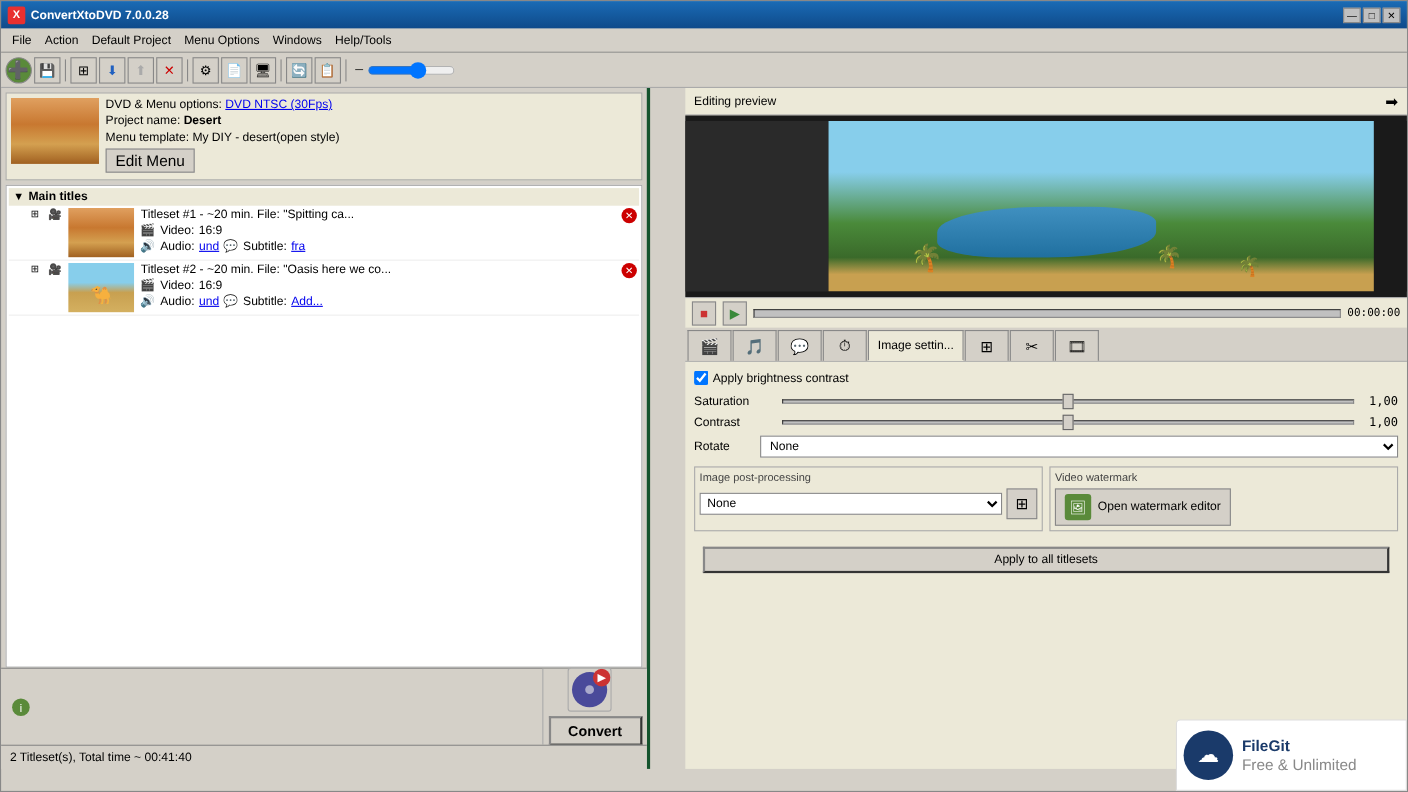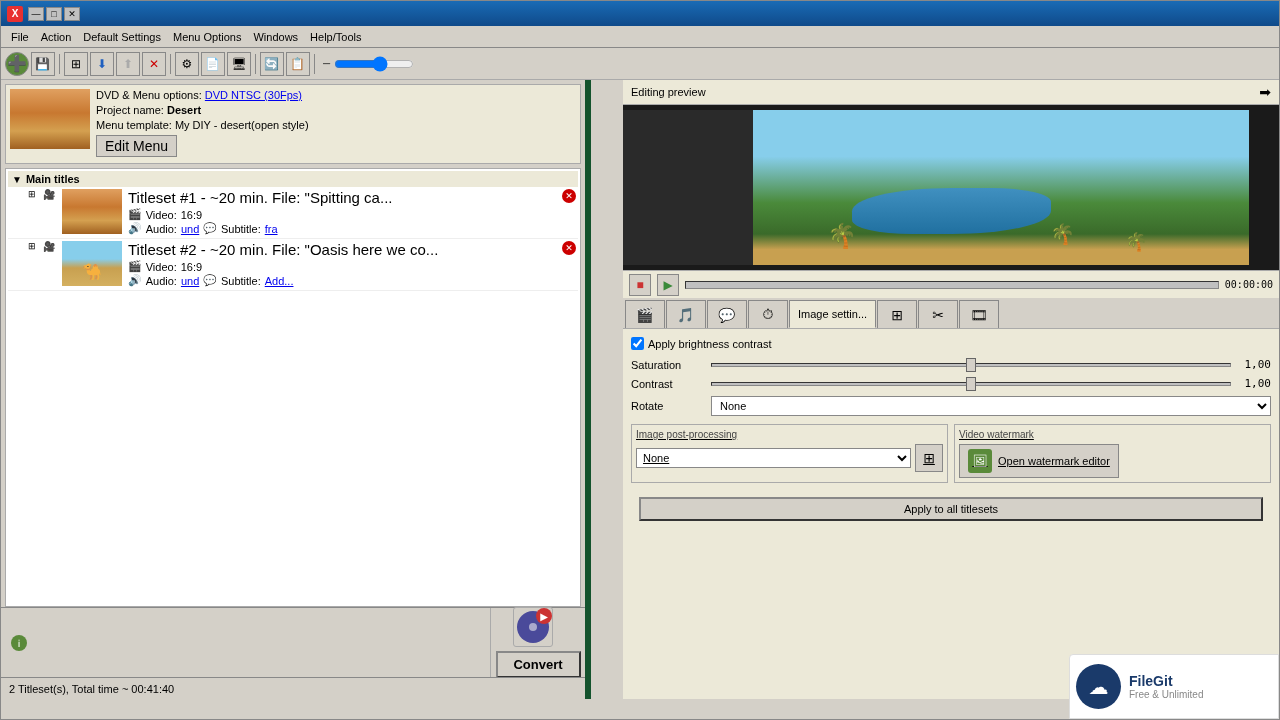--- a/index.html
+++ b/index.html
@@ -22,39 +22,39 @@
     .toolbar { height: 32px; background: #d4d0c8; display: flex; align-items: center; padding: 2px 4px; gap: 2px; border-bottom: 1px solid #aaa; }
     .tb-btn { width: 24px; height: 24px; background: #d4d0c8; border: 1px solid #888; display: flex; align-items: center; justify-content: center; cursor: pointer; font-size: 12px; }
     .tb-sep { width: 1px; height: 20px; background: #888; margin: 0 2px; }
     .tb-slider { display: flex; align-items: center; gap: 4px; margin-left: 4px; }
     .tb-slider input { width: 80px; }
 
     
     .main { display: flex; height: calc(720px - 25px - 22px - 32px - 22px); }
 
     
-    .left-panel { width: 590px; display: flex; flex-direction: column; border-right: 6px solid #14532d; }
+    .left-panel { width: 590px; display: flex; flex-direction: column; border-right: 3px solid #14532d; }
 
     
     .project-info { background: #ece9d8; border: 1px solid #aaa; margin: 4px; padding: 4px; display: flex; gap: 6px; min-height: 80px; }
     .project-thumb { width: 80px; height: 60px; background: #333; overflow: hidden; position: relative; }
     .project-thumb-img { width: 100%; height: 100%; background: linear-gradient(135deg, #c8833a 0%, #d4a055 30%, #e8c070 50%, #c87830 70%, #a06020 100%); }
     .project-details { flex: 1; font-size: 11px; }
     .project-details .row { margin-bottom: 3px; }
     .project-details .link { color: #0000ee; text-decoration: underline; cursor: pointer; }
     .edit-menu-btn { display: block; margin-top: 4px; padding: 2px 8px; background: #d4d0c8; border: 1px solid #888; cursor: pointer; font-size: 14px; }
 
     
     .tree-container { flex: 1; overflow-y: auto; background: white; border: 1px solid #aaa; margin: 0 4px; padding: 2px; }
     .tree-section-header { display: flex; align-items: center; padding: 2px 4px; font-size: 11px; font-weight: bold; background: #ece9d8; }
     .tree-expand { cursor: pointer; margin-right: 4px; font-size: 10px; }
     .tree-item { display: flex; align-items: flex-start; padding: 2px 4px 2px 20px; border-bottom: 1px solid #eee; gap: 6px; position: relative; }
     .tree-item-thumb { width: 60px; height: 45px; flex-shrink: 0; overflow: hidden; }
     .tree-item-details { flex: 1; font-size: 11px; }
-    .tree-item-title { font-size: 15px; margin-bottom: 2px; }
+    .tree-item-title { font-size: 11px; margin-bottom: 2px; }
     .tree-item-row { display: flex; align-items: center; gap: 4px; margin-bottom: 1px; }
     .tree-expand-small { font-size: 9px; cursor: pointer; margin-right: 2px; }
     .remove-btn { position: absolute; right: 2px; top: 2px; width: 14px; height: 14px; background: #cc0000; border-radius: 50%; display: flex; align-items: center; justify-content: center; color: white; font-size: 9px; cursor: pointer; }
     .link-blue { color: #0000ee; text-decoration: underline; cursor: pointer; }
     .convert-btn { width: 85px; padding: 4px; background: #d4d0c8; border: 2px outset #888; cursor: pointer; font-size: 13px; font-weight: bold; text-align: center; }
     .status-info { font-size: 10px; flex: 1; }
 
     
     .right-panel { flex: 1; background: #d4d0c8; display: flex; flex-direction: column; margin-left: 32px; }
 
@@ -80,25 +80,25 @@
     
     .settings-panel { flex: 1; background: #ece9d8; padding: 8px; overflow-y: auto; }
     .settings-row { display: flex; align-items: center; margin-bottom: 6px; justify-content: space-between; }
     .settings-label { width: 80px; font-size: 11px; }
     .settings-slider-container { flex: 1; display: flex; align-items: center; position: relative; }
     .settings-slider { width: 100%; height: 4px; background: #c0c0c0; border: 1px inset #888; -webkit-appearance: none; appearance: none; }
     .settings-slider::-webkit-slider-thumb { -webkit-appearance: none; width: 10px; height: 14px; background: #d4d0c8; border: 1px solid #666; cursor: pointer; }
     .settings-value { width: 40px; text-align: right; font-size: 11px; font-family: monospace; }
     .checkbox-row { display: flex; align-items: center; gap: 4px; margin-bottom: 8px; }
     .rotate-row { display: flex; align-items: center; margin-bottom: 8px; }
-    .rotate-label { width: 80px; font-size: 11px; }
+    .rotate-label { width: 60px; font-size: 11px; }
     .rotate-select { flex: 1; padding: 2px 4px; background: white; border: 1px solid #888; font-size: 11px; }
 
     
-    .post-section { display: flex; gap: 6px; margin-bottom: 8px; text-decoration: underline; }
+    .post-section { display: flex; gap: 6px; margin-bottom: 8px; }
     .post-group { flex: 1; border: 1px solid #aaa; padding: 4px; }
     .post-group-title { font-size: 10px; color: #444; margin-bottom: 4px; }
     .post-select-row { display: flex; align-items: center; gap: 4px; }
     .post-select { flex: 1; padding: 2px; background: white; border: 1px solid #888; font-size: 11px; }
     .post-icon-btn { width: 28px; height: 28px; background: #d4d0c8; border: 1px solid #888; display: flex; align-items: center; justify-content: center; cursor: pointer; font-size: 14px; }
     .watermark-btn { display: flex; align-items: center; gap: 6px; padding: 4px 8px; background: #d4d0c8; border: 1px solid #888; cursor: pointer; font-size: 11px; }
     .watermark-icon { width: 24px; height: 24px; background: #5a8a3a; border-radius: 3px; display: flex; align-items: center; justify-content: center; color: white; font-size: 12px; }
 
     
     .bottom-buttons { display: flex; gap: 0; padding: 6px 8px; flex-direction: column; }
@@ -111,44 +111,45 @@
     .status-icon { width: 16px; height: 16px; background: #5a8a3a; border-radius: 50%; display: flex; align-items: center; justify-content: center; color: white; font-size: 10px; }
     .bottom-convert { width: 95px; background: #d4d0c8; border-left: 1px solid #aaa; display: flex; flex-direction: column; align-items: center; justify-content: center; padding: 4px; }
 
     
     .footer { height: 22px; background: #d4d0c8; border-top: 1px solid #888; display: flex; align-items: center; padding: 0 8px; font-size: 11px; }
 
     
     .filegit { position: absolute; bottom: 0; right: 0; width: 210px; height: 65px; background: white; border: 1px solid #ddd; display: flex; align-items: center; padding: 6px; gap: 8px; border-radius: 4px 0 0 0; }
     .filegit-logo { width: 45px; height: 45px; background: #1a3a6a; border-radius: 50%; display: flex; align-items: center; justify-content: center; color: white; font-size: 20px; flex-shrink: 0; }
     .filegit-text { font-size: 14px; font-weight: bold; color: #1a3a6a; line-height: 1.2; }
-    .filegit-sub { font-size: 10px; color: #888; }
+    .filegit-sub { font-size: 14px; color: #888; }
 
     .thumb-desert { background: linear-gradient(to bottom, #e0a060 0%, #c87830 40%, #d4a050 70%, #a06020 100%); }
     .thumb-camel { background: linear-gradient(to bottom, #87CEEB 0%, #87CEEB 40%, #c8a050 60%, #d4b060 100%); position: relative; }
     .thumb-camel::after { content: '🐪'; position: absolute; bottom: 5px; left: 50%; transform: translateX(-50%); font-size: 16px; }
   </style>
 </head>
 <body>
 
 <div class="window">
 
   <div class="titlebar">
     <div class="titlebar-icon">X</div>
+    <span class="titlebar-title">ConvertXtoDVD 7.0.0.28</span>
     <div class="titlebar-controls">
       <div class="titlebar-btn">—</div>
       <div class="titlebar-btn">□</div>
       <div class="titlebar-btn close">✕</div>
     </div>
   </div>
 
   <div class="menubar">
     <span class="menubar-item">File</span>
     <span class="menubar-item">Action</span>
-    <span class="menubar-item">Default Settings</span>
+    <span class="menubar-item">Default Project</span>
     <span class="menubar-item">Menu Options</span>
     <span class="menubar-item">Windows</span>
     <span class="menubar-item">Help/Tools</span>
   </div>
 
   <div class="toolbar">
     <div class="tb-btn" style="background:#5a8a3a;color:white;border-radius:50%;font-size:16px;">➕</div>
     <div class="tb-btn">💾</div>
     <div class="tb-sep"></div>
     <div class="tb-btn">⊞</div>

